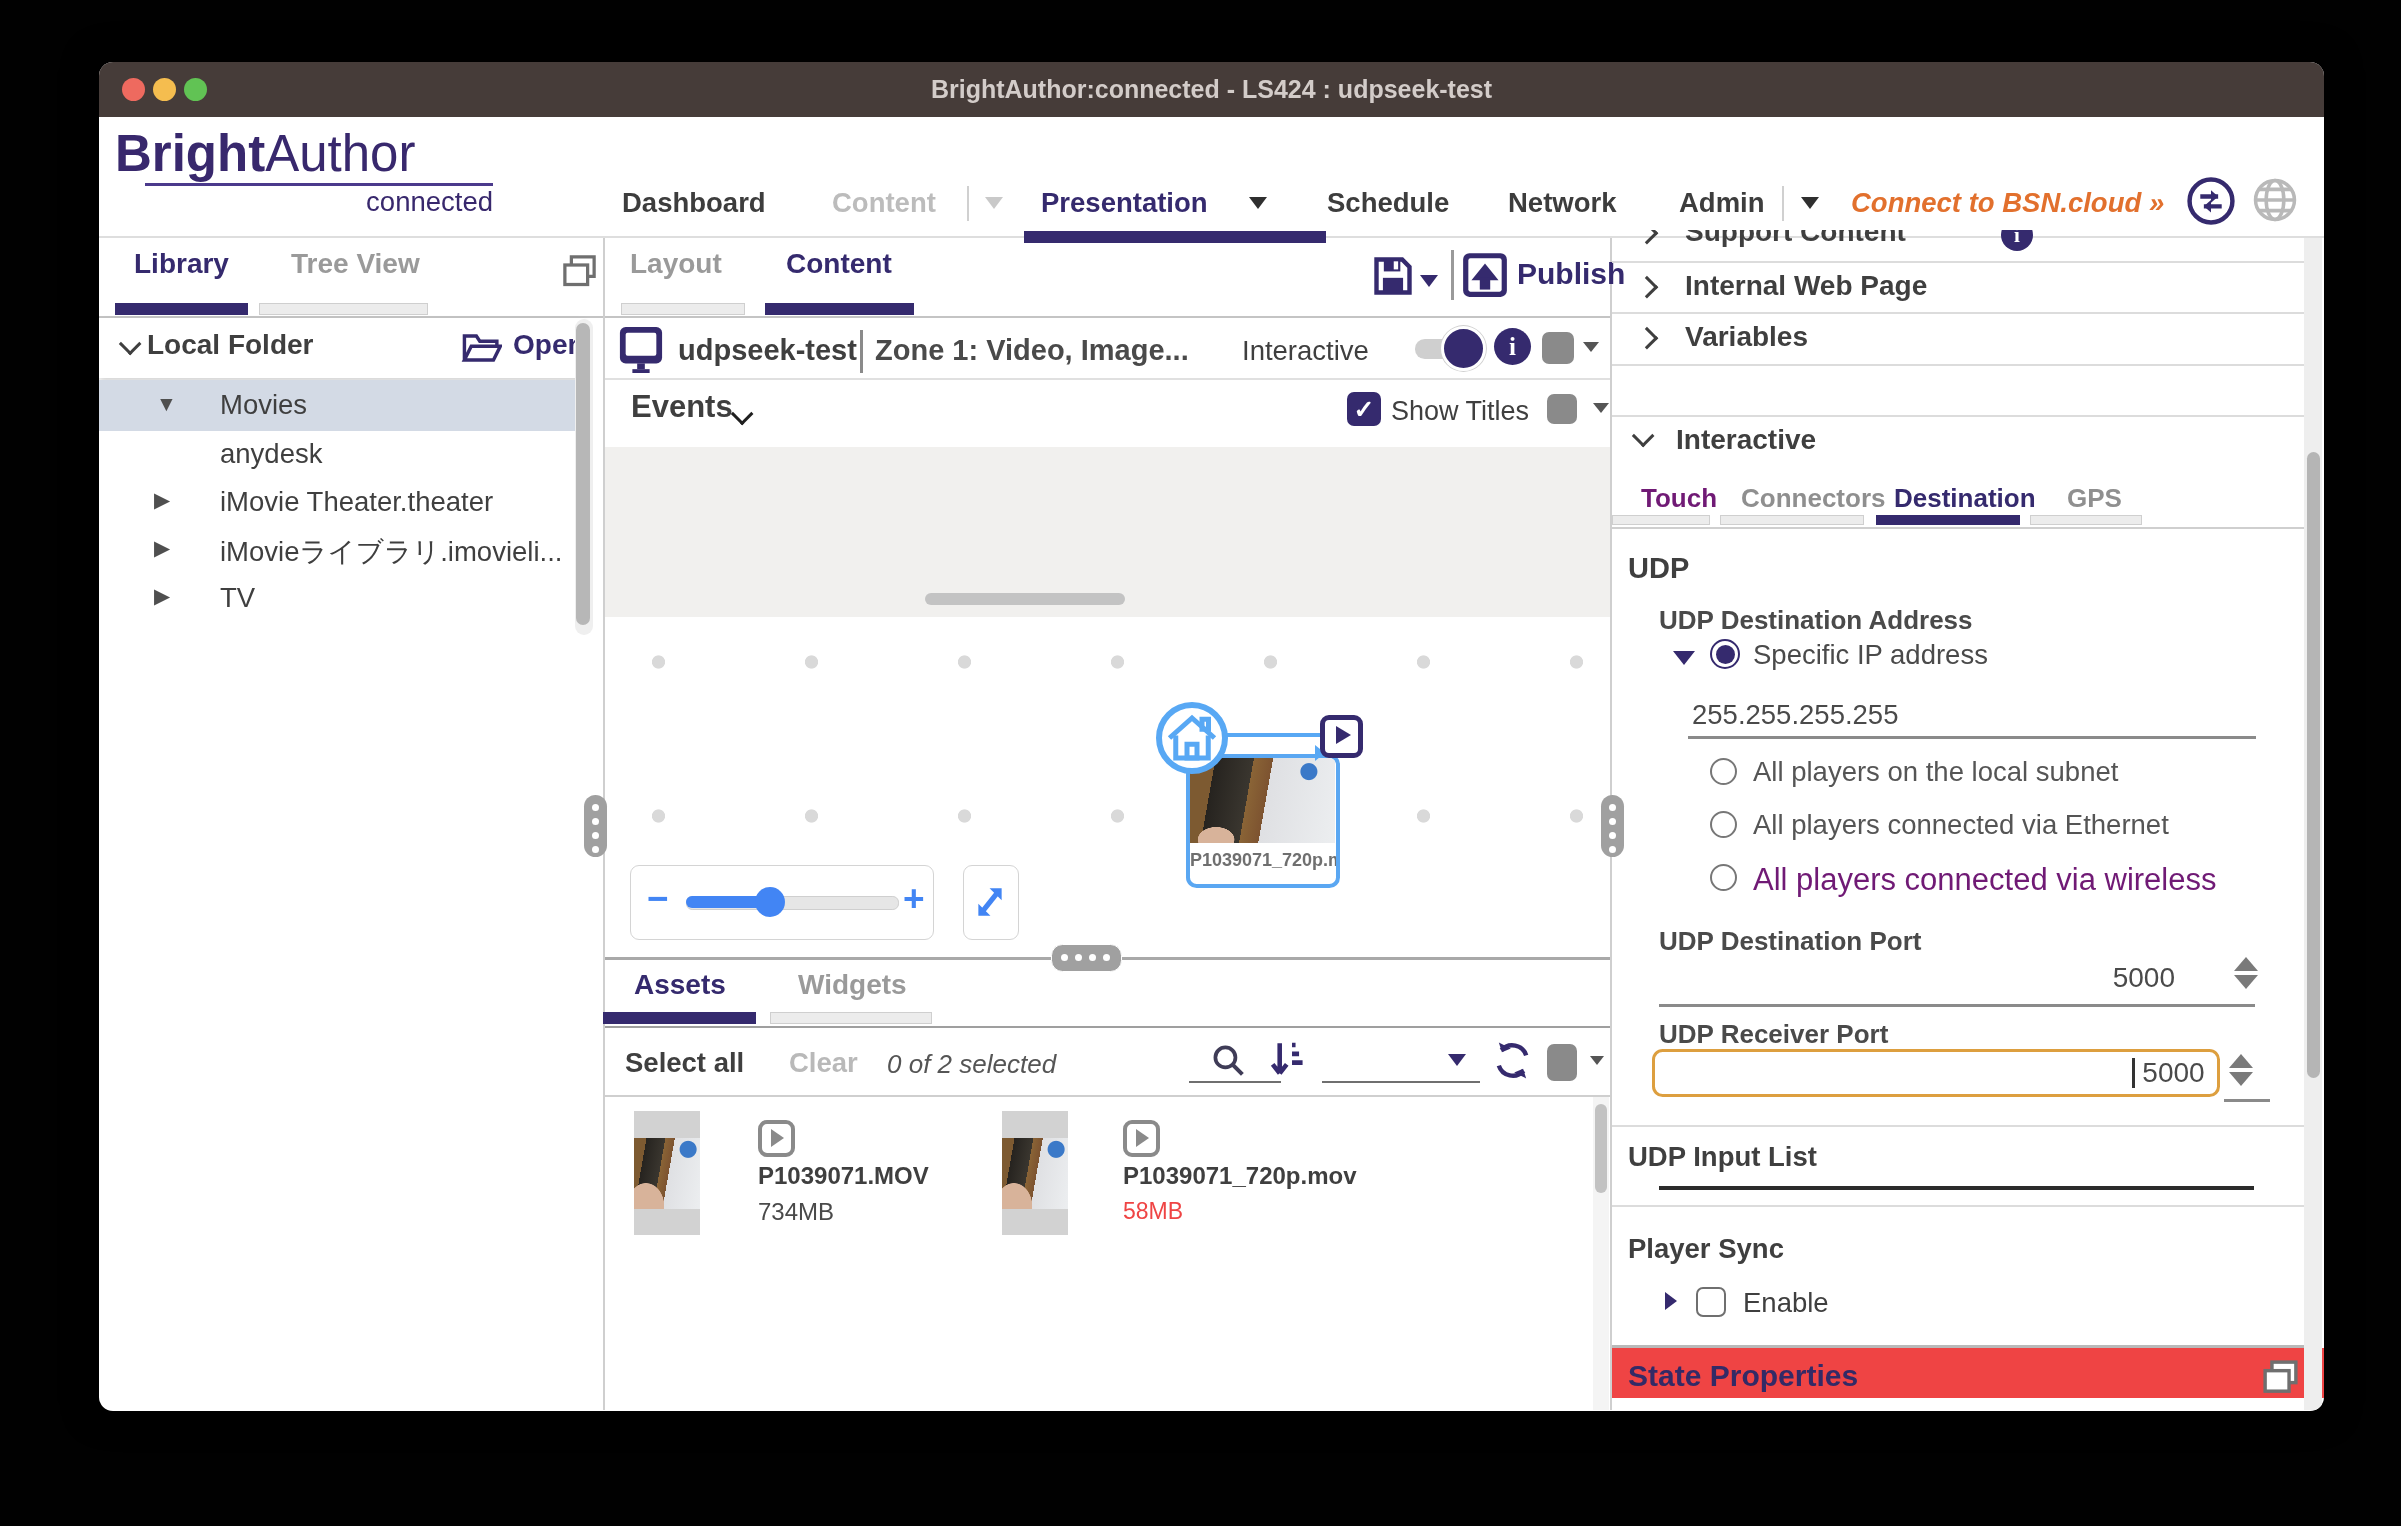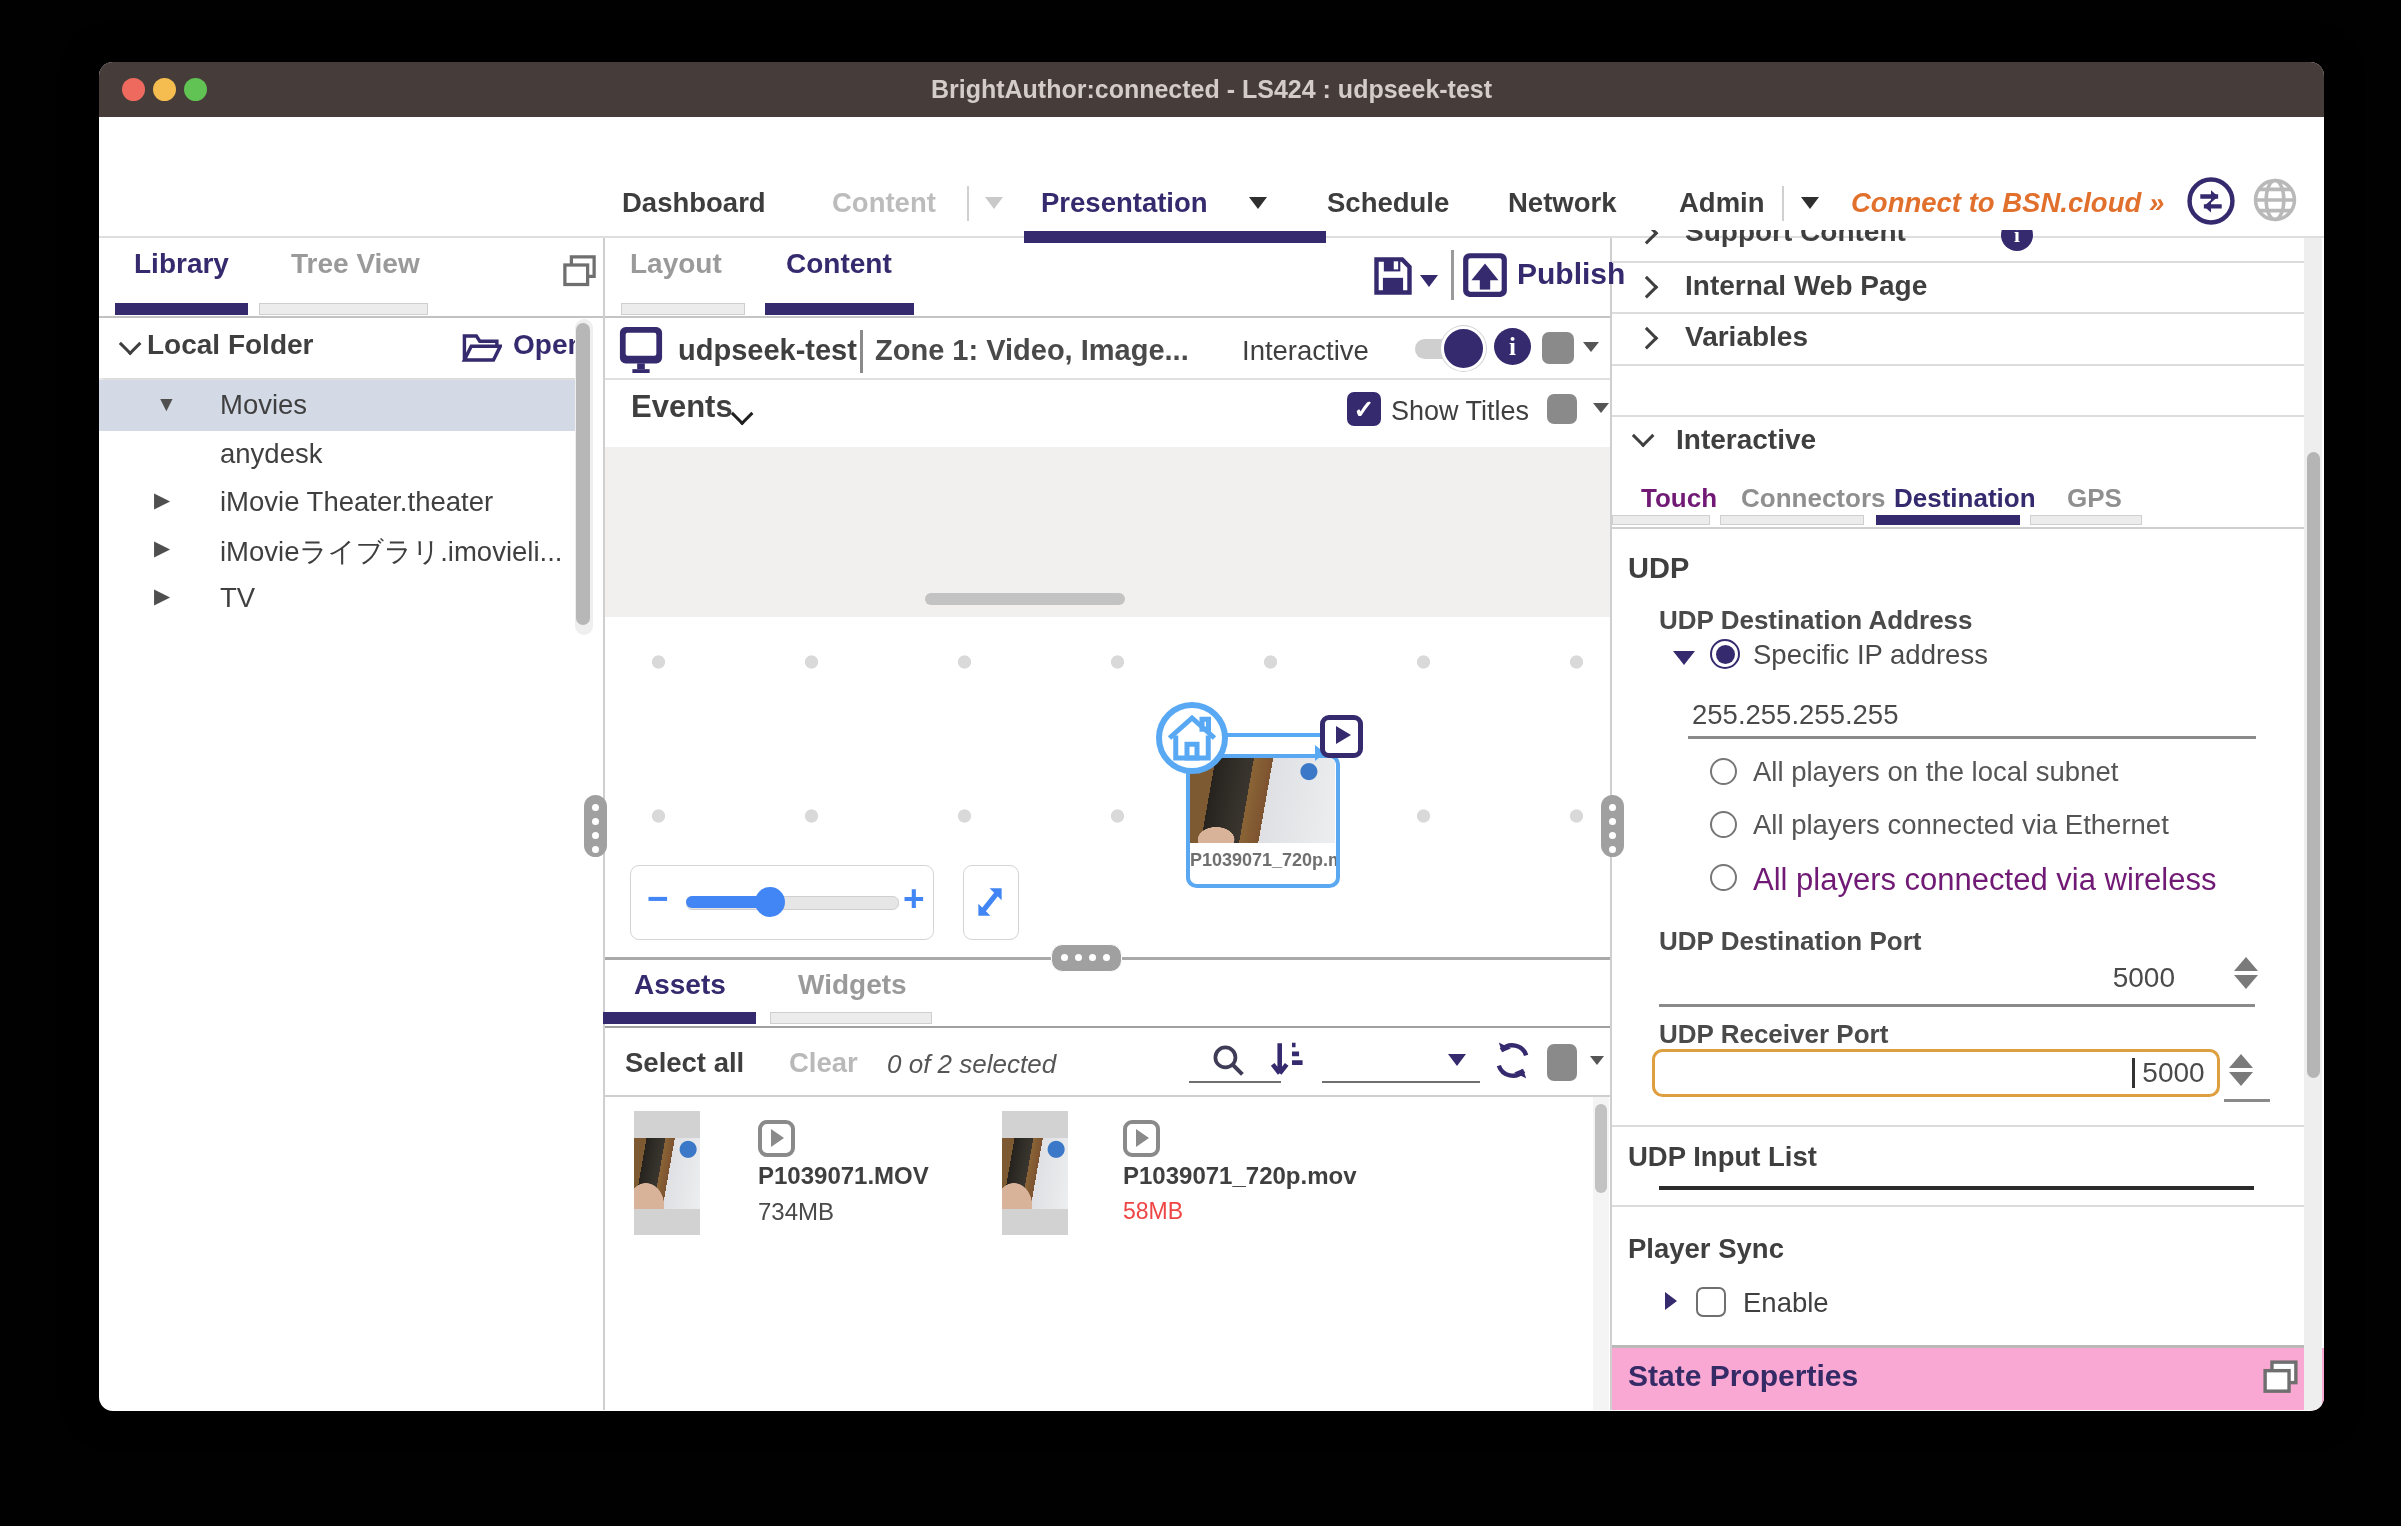--- a/index.html
+++ b/index.html
@@ -46,20 +46,27 @@
   <div class="titlebar">
     <div class="light" style="left:23px;background:#ee6a5f"></div>
     <div class="light" style="left:54px;background:#f5bd4f"></div>
     <div class="light" style="left:85px;background:#61c354"></div>
     <div class="titletext tx">BrightAuthor:connected - LS424 : udpseek-test</div>
   </div>
 
   <div class="a" style="left:0;top:55px;width:2225px;height:119px;background:#fff"></div>
   <div class="a" style="left:0;top:174px;width:2225px;height:1.8px;background:#dedede"></div>
 
+  <div class="a" style="left:16px;top:62px;width:399px">
+    <div class="tx" style="font-size:51px;color:#38286d">
+      <span class="b">Bright</span><span>Author</span>
+    </div>
+    <div style="margin-left:30px;width:348px;height:2.7px;background:#4b3a8c"></div>
+    <div class="tx" style="margin-left:30px;width:348px;text-align:right;font-size:27.5px;color:#38286d">connected</div>
+  </div>
 
   <div class="navitem" style="left:523px">Dashboard</div>
   <div class="navitem" style="left:733px;color:#bcbcbc">Content</div>
   <div class="a" style="left:868px;top:124px;width:1.8px;height:35px;background:#d0d0d0"></div>
   <div class="a tri-d" style="left:886px;top:135px;border-top-color:#c9c9c9"></div>
   <div class="navitem purple" style="left:942px">Presentation</div>
   <div class="a tri-d" style="left:1150px;top:135px;border-top-color:#2f2f2f"></div>
   <div class="a" style="left:925px;top:169px;width:302px;height:11.5px;background:#352a6e"></div>
   <div class="navitem" style="left:1228px">Schedule</div>
   <div class="navitem" style="left:1409px">Network</div>
@@ -363,21 +370,21 @@
   <div class="proplabel" style="left:1529px;top:1079px;font-size:27.5px">UDP Input List</div>
   <div class="a" style="left:1560px;top:1124px;width:595px;height:3.5px;background:#2b2b2b"></div>
   <div class="rowborder" style="left:1513px;top:1143px;width:692px"></div>
 
   <div class="proplabel" style="left:1529px;top:1171px;font-size:27.5px">Player Sync</div>
   <div class="a tri-r" style="left:1566px;top:1230px;border-left-color:#352a6e"></div>
   <div class="a cb" style="left:1597px;top:1225px"></div>
   <div class="a tx" style="left:1644px;top:1225px;font-size:27.5px">Enable</div>
 
   <div class="a" style="left:1513px;top:1283px;width:692px;height:2.7px;background:#b9b9b9"></div>
-  <div class="a" style="left:1513px;top:1286px;width:712px;height:62px;background:#f9a8d4">
+  <div class="a" style="left:1513px;top:1286px;width:712px;height:50px;background:#ef4444">
     <span class="tx b" style="position:absolute;left:16px;top:10.6px;font-size:30px;color:#332a66">State Properties</span>
     <svg style="position:absolute;left:648px;top:9px" width="41" height="41" viewBox="0 0 24 24">
       <rect x="7" y="3" width="14" height="12" fill="#fff" stroke="#6f6f6f" stroke-width="2"></rect>
       <rect x="3" y="8" width="14" height="12" fill="#fff" stroke="#6f6f6f" stroke-width="2"></rect>
     </svg>
   </div>
 
   <div class="a" style="left:2205px;top:176px;width:18px;height:1172px;background:#eeeeee"></div>
   <div class="a" style="left:2208px;top:390px;width:13.3px;height:626px;background:#b5b5b5;border-radius:7px"></div>
 

